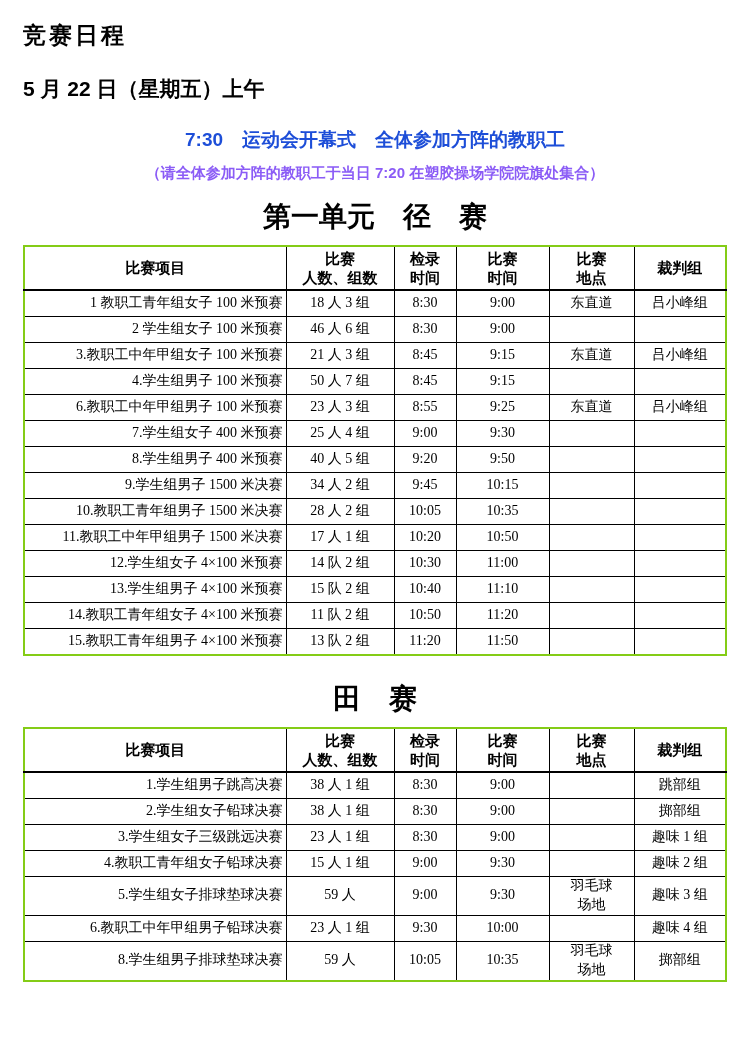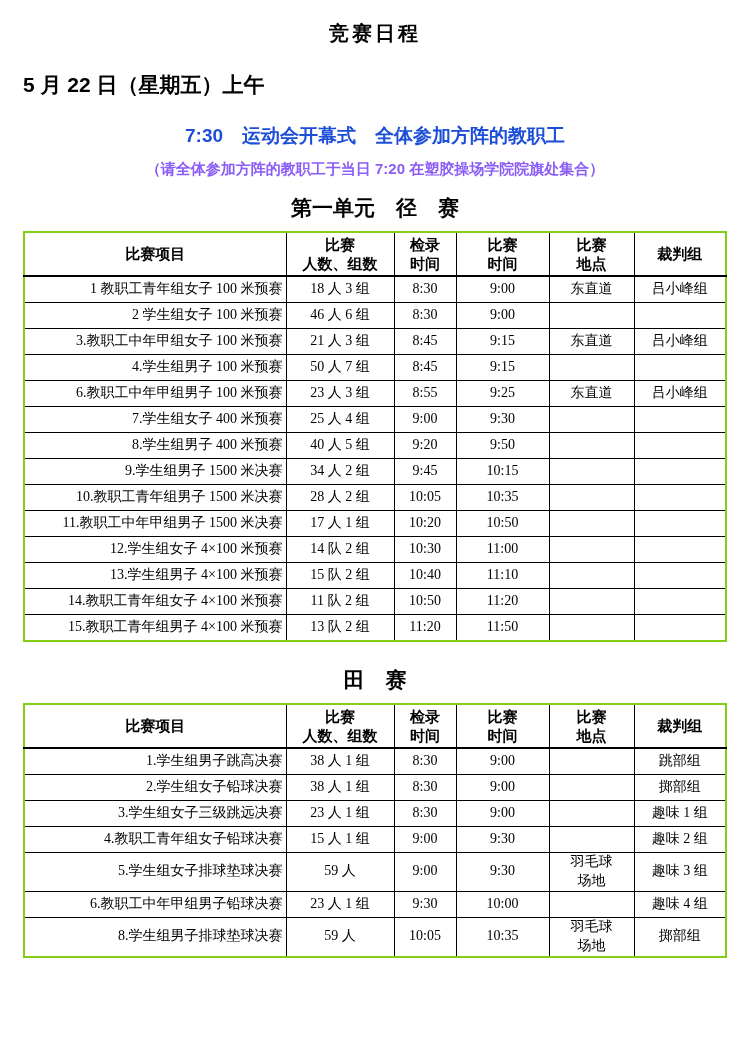--- a/index.html
+++ b/index.html
@@ -11,23 +11,23 @@
   body {
     width: 750px;
     font-family: "Liberation Serif", "DejaVu Serif", serif;
   }
   .page {
     width: 750px;
     box-sizing: border-box;
     padding: 16px 23px 12px 23px;
   }
   .doc-title {
-    text-align: center;
+    text-align: left;
     font-family: Liberation Sans, sans-serif;
-    font-size: 20px;
+    font-size: 23px;
     font-weight: bold;
     letter-spacing: 3px;
     margin: 4px 0 0 0;
   }
   .date-line {
     text-align: left;
     font-family: "Liberation Sans", "DejaVu Sans", sans-serif;
     font-size: 21px;
     font-weight: bold;
     margin: 24px 0 0 0;
@@ -42,21 +42,21 @@
   .notice2 {
     text-align: center;
     font-family: "Liberation Sans", "DejaVu Sans", sans-serif;
     font-size: 15px;
     font-weight: bold;
     margin: 11px 0 0 0;
   }
   .section-title {
     text-align: center;
     font-family: "Liberation Sans", "DejaVu Sans", sans-serif;
-    font-size: 21px;
+    font-size: 28px;
     font-weight: bold;
     margin: 15px 0 9px 0;
   }
   .field-title {
     margin-top: 24px;
   }
   table.sched {
     width: 702px;
     border-collapse: collapse;
     table-layout: fixed;

